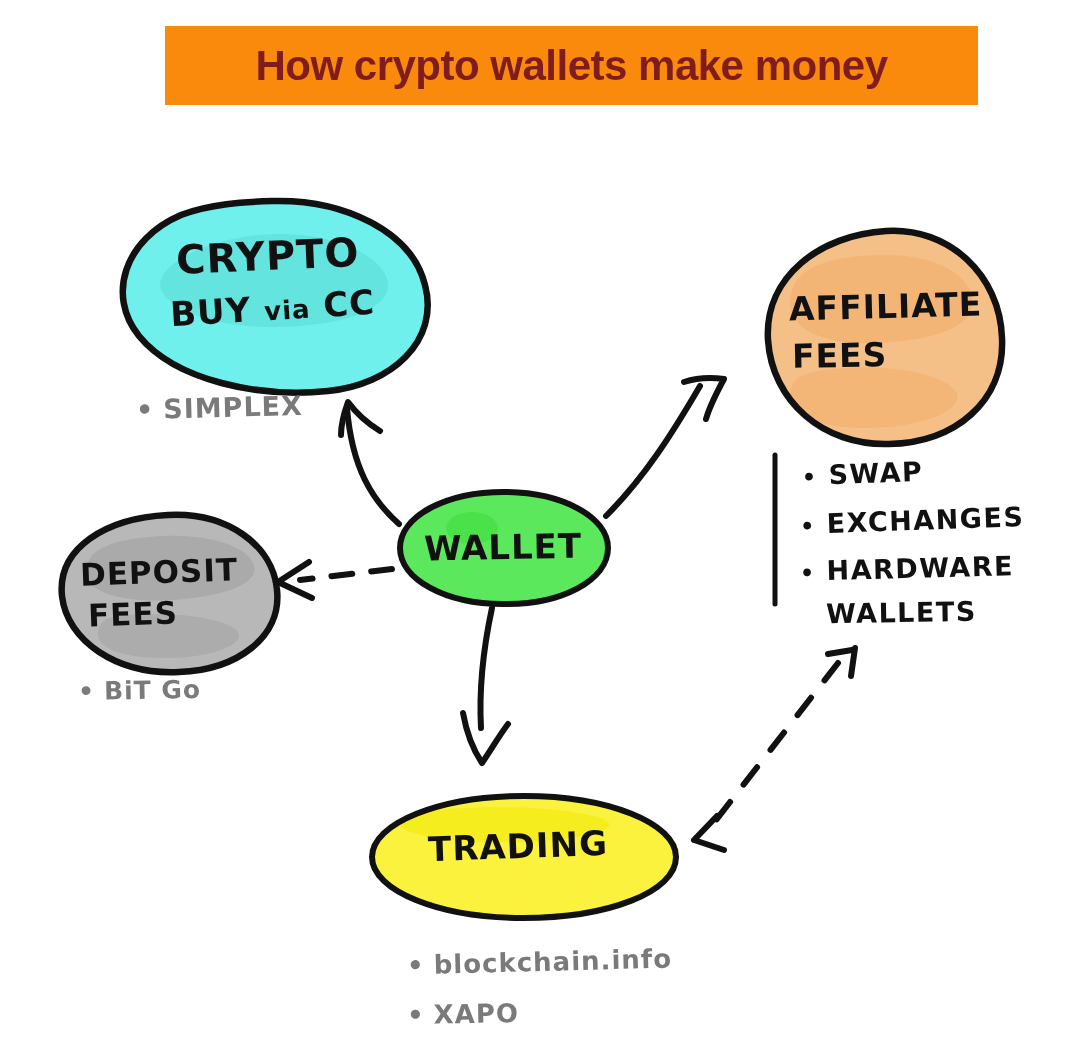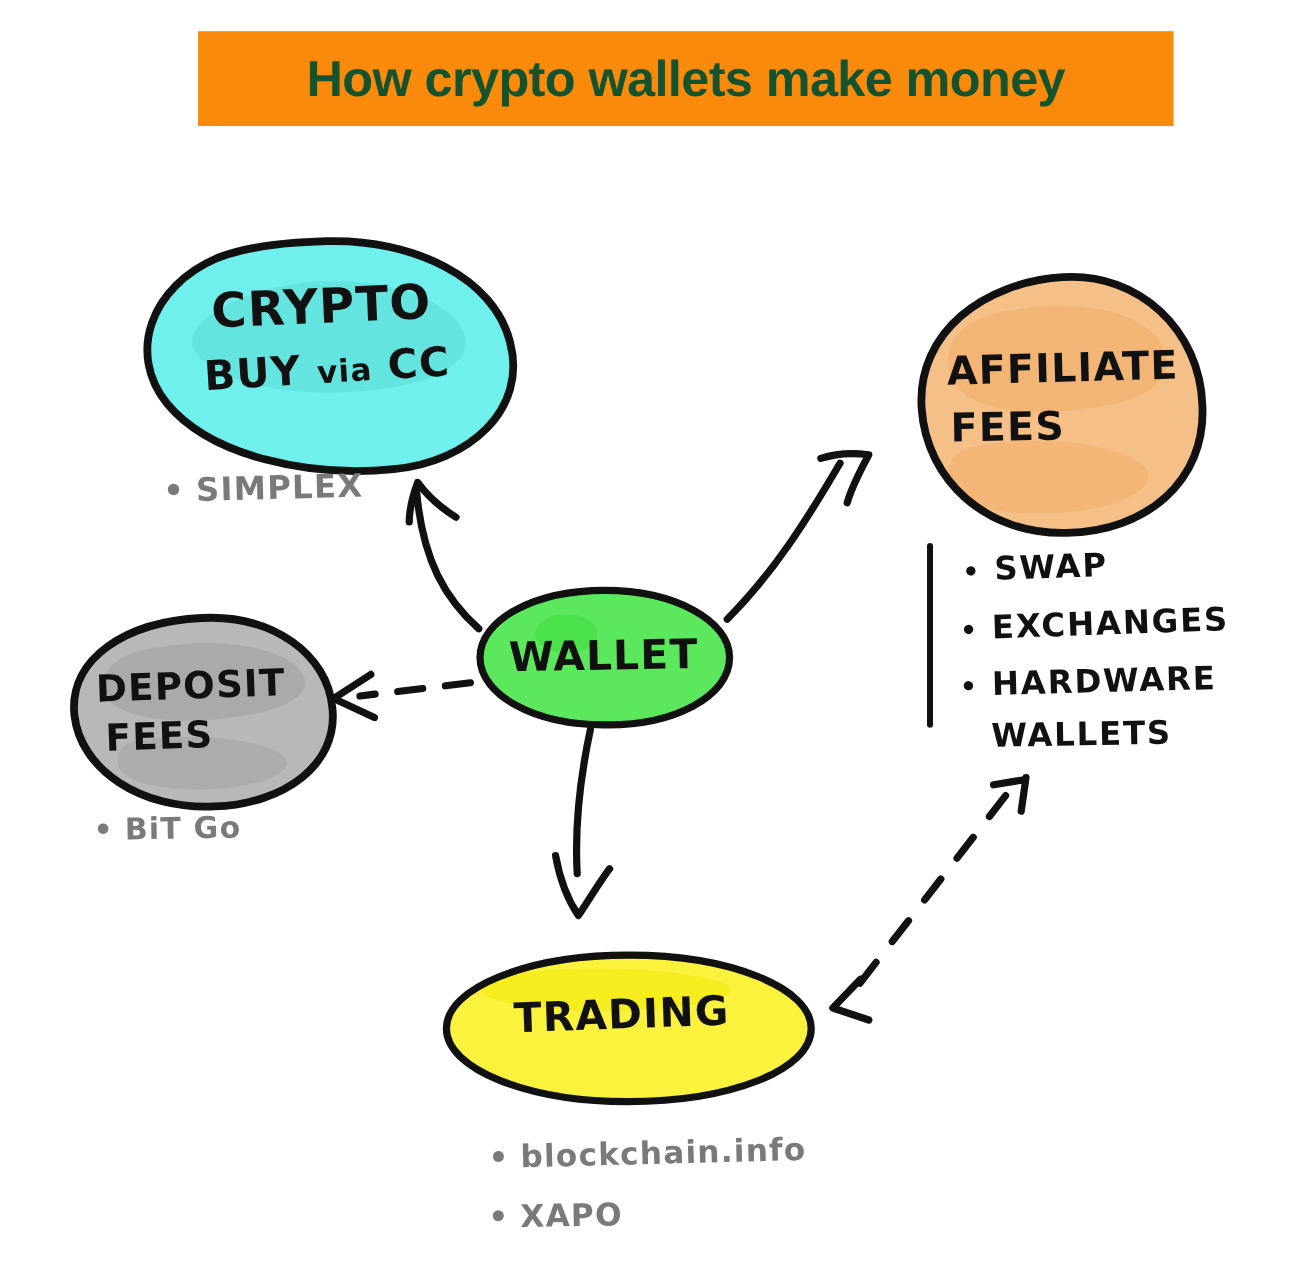--- a/index.html
+++ b/index.html
@@ -25,21 +25,21 @@
     background: #F98A0B;
     display: flex;
     align-items: center;
     justify-content: center;
   }
   #title-text {
     font-family: "Liberation Sans", sans-serif;
     font-weight: bold;
     font-size: 42px;
     letter-spacing: -0.5px;
-    color: #14532d;
+    color: #7f1d1d;
     white-space: nowrap;
   }
 
   
   #diagram-canvas {
     position: absolute;
     left: 0;
     top: 0;
     width: 1080px;
     height: 1060px;

